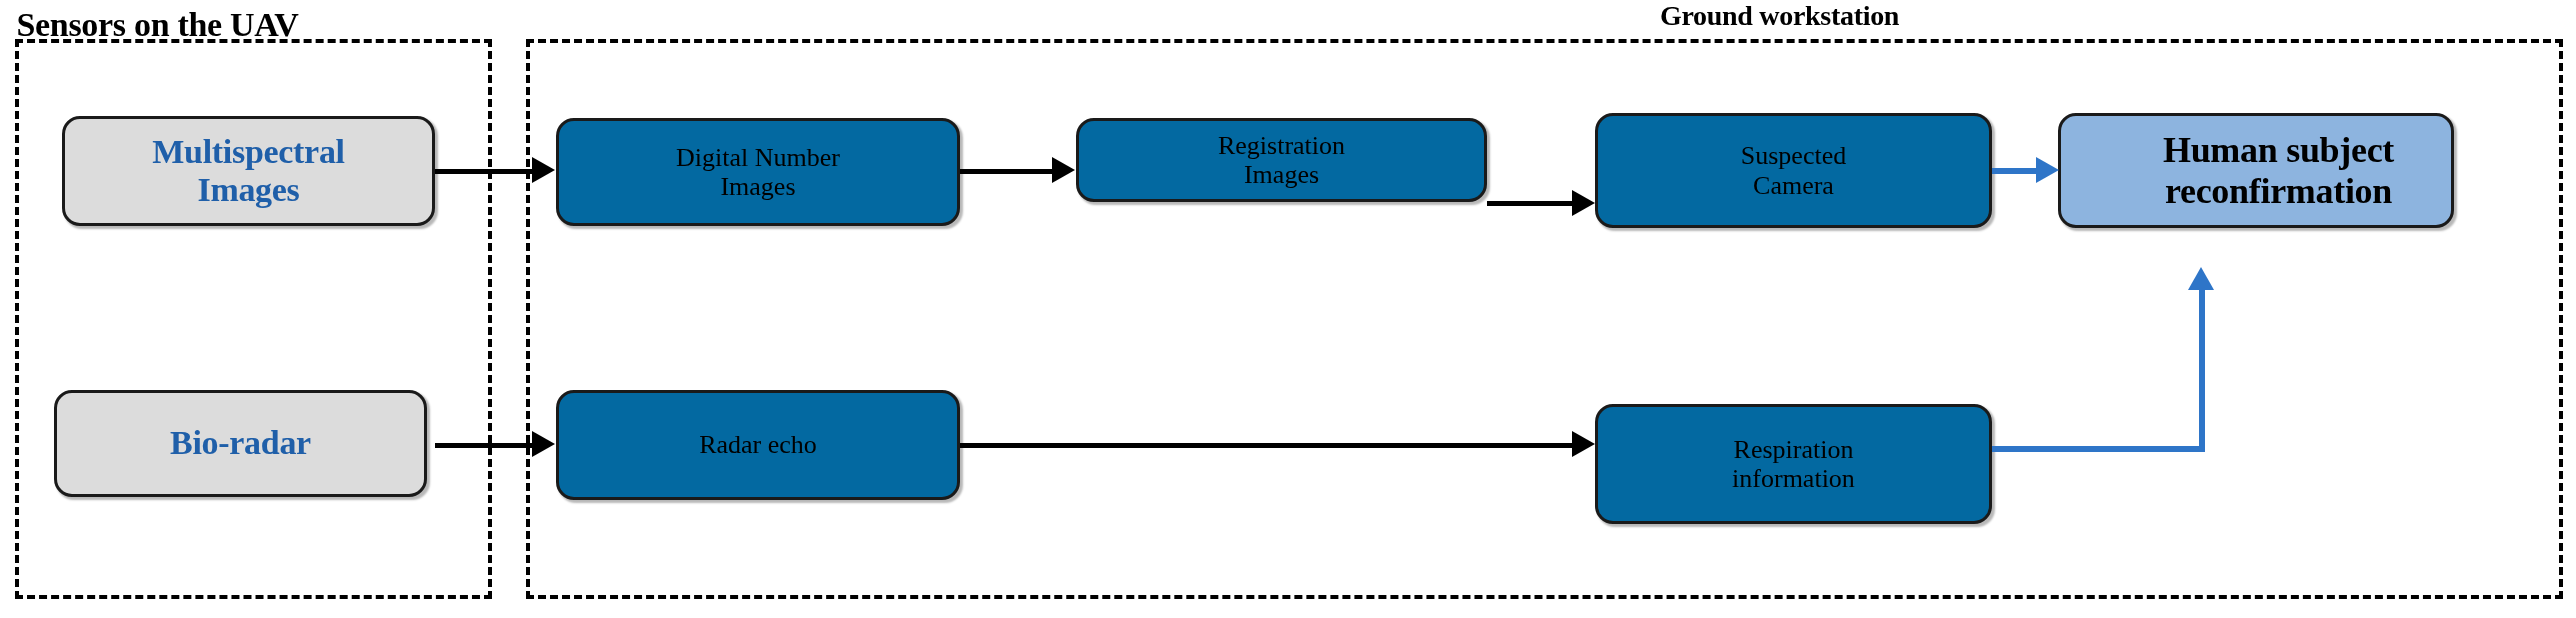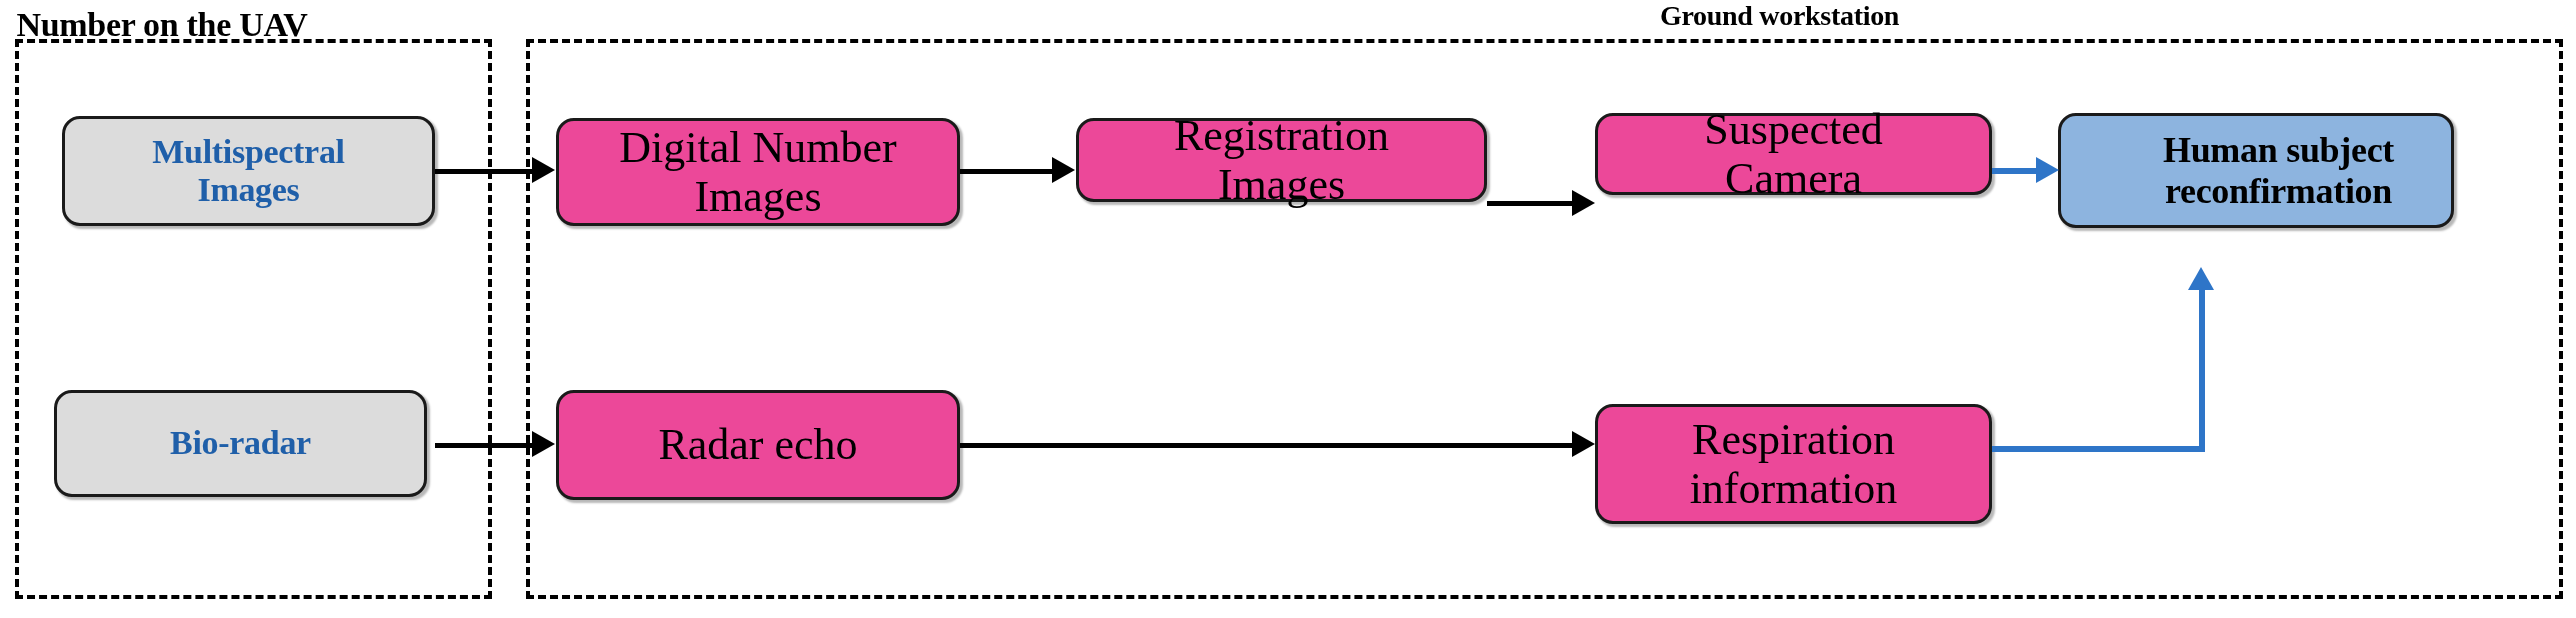--- a/index.html
+++ b/index.html
@@ -77,38 +77,38 @@
   .node .label { display: block; padding: 0 6.8px; }
 
   .node.sensor {
     background: #dcdcdc;
     color: #1F5FA9;
     font-weight: bold;
     font-size: 34px;
     letter-spacing: -0.3px;
   }
   .node.process {
-    background: #ec4899;
+    background: #0369a1;
     font-weight: normal;
-    font-size: 44px;
+    font-size: 26px;
   }
   .node.final {
     background: #8DB4DF;
     color: #000000;
     font-weight: bold;
     font-size: 36px;
     letter-spacing: -0.3px;
   }
 
   
   #node-multispectral { left: 62px;   top: 116px; width: 373px;  height: 110px; }
   #node-bioradar      { left: 54px;   top: 390px; width: 373px;  height: 107px; }
   #node-dn-images     { left: 556px;  top: 118px; width: 404px;  height: 108px; }
   #node-registration  { left: 1076px; top: 118px; width: 411px;  height: 84px; }
-  #node-suspected     { left: 1595px; top: 113px; width: 397px;  height: 82px; }
+  #node-suspected     { left: 1595px; top: 113px; width: 397px;  height: 115px; }
   #node-human         { left: 2058px; top: 113px; width: 396px;  height: 115px; padding-left: 45px; }
   #node-radar-echo    { left: 556px;  top: 390px; width: 404px;  height: 110px; }
   #node-respiration   { left: 1595px; top: 404px; width: 397px;  height: 120px; }
 
   
   .conn {
     position: absolute;
     background: #000000;
   }
   .conn.blue { background: #2E75C8; }
@@ -155,21 +155,21 @@
   
   #arr7-h  { left: 1992px; top: 446px; width: 212px; height: 5.5px; }
   #arr7-v  { left: 2199px; top: 289px; width: 5.5px;  height: 163px; }
   #arr7-head { left: 2188px; top: 267px; }
 </style>
 </head>
 <body>
 
 <div id="canvas">
 
-  <div class="group-title" id="title-uav">Number on the UAV</div>
+  <div class="group-title" id="title-uav">Sensors on the UAV</div>
 
   <div class="group-title" id="title-ground">Ground workstation</div>
 
   <div class="dashed-frame" id="frame-uav"></div>
 
   <div class="dashed-frame" id="frame-ground"></div>
 
   <div class="node sensor" id="node-multispectral">
     <span class="label">
       <span>Multispectral</span><br>

